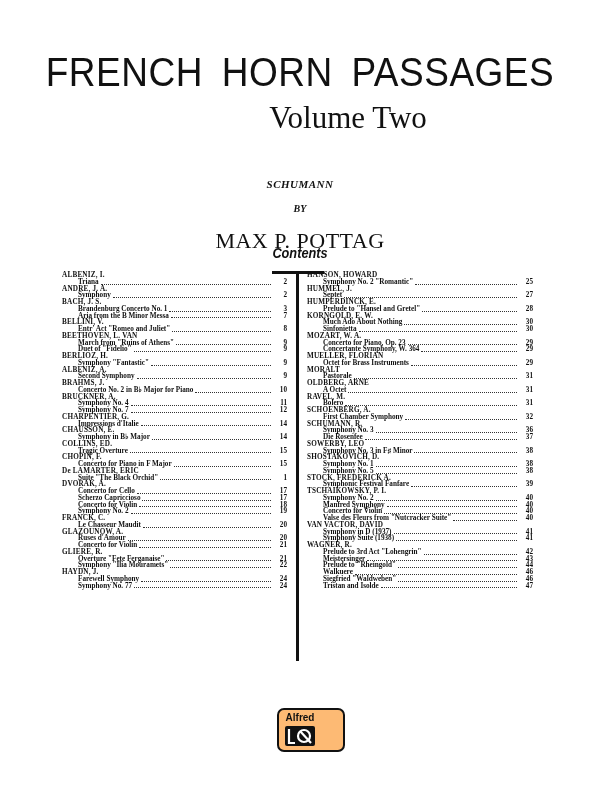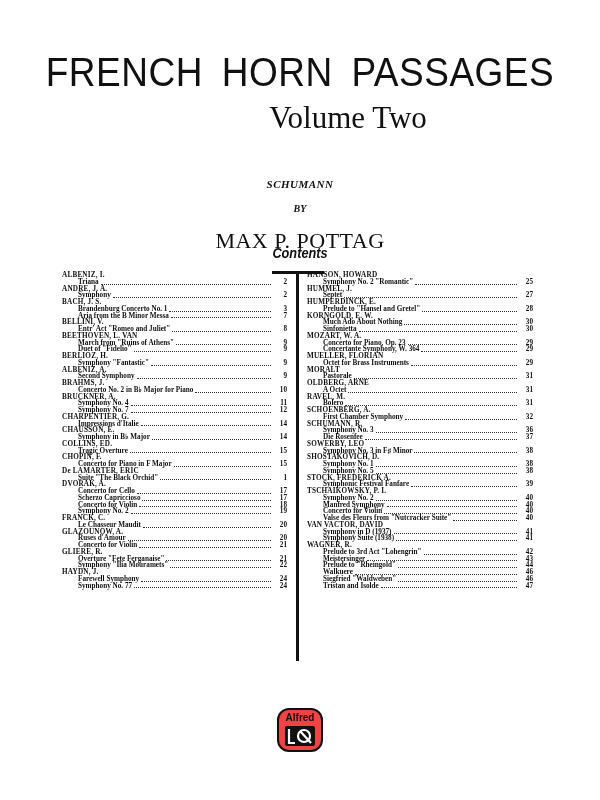--- a/index.html
+++ b/index.html
@@ -13,21 +13,21 @@
   .t-bar { position: absolute; left: 272px; top: 271px; width: 52px; height: 3px; background: #111; }
   .t-stem { position: absolute; left: 296px; top: 271px; width: 3px; height: 390px; background: #111; }
   .col { position: absolute; top: 272px; font-size: 7.2px; line-height: 6.75px; }
   .col.left { left: 62px; width: 225px; }
   .col.right { left: 307px; width: 226px; }
   .composer { font-weight: bold; white-space: nowrap; letter-spacing: 0.2px; }
   .work { display: flex; align-items: flex-end; padding-left: 16px; white-space: nowrap; font-weight: bold; }
   .work .wt { flex: 0 0 auto; }
   .work .dots { flex: 1 1 auto; border-bottom: 1px dotted #333; margin: 0 4px 1px 2px; height: 0; align-self: flex-end; }
   .work .pg { flex: 0 0 auto; width: 12px; text-align: right; }
-  .logo { position: absolute; left: 277px; top: 708px; width: 46px; height: 44px; border: 2px solid #111; border-radius: 12px; box-sizing: border-box; background: #ef4444; }
+  .logo { position: absolute; left: 277px; top: 708px; width: 68px; height: 44px; border: 2px solid #111; border-radius: 7px; box-sizing: border-box; background: #fdba74; }
   .logo-text { position: absolute; left: 0; top: 2px; width: 42px; text-align: center; font-family: "Liberation Sans", sans-serif; font-weight: bold; font-size: 10px; }
   .logo-mark { position: absolute; left: 6px; top: 16px; width: 30px; height: 20px; background: #111; border-radius: 2px; }
   .logo-mark svg { display: block; }
 </style>
 </head>
 <body>
 
 <div class="title">FRENCH HORN PASSAGES</div>
 <div class="subtitle">Volume Two</div>
 <div class="extracted">SCHUMANN</div>

